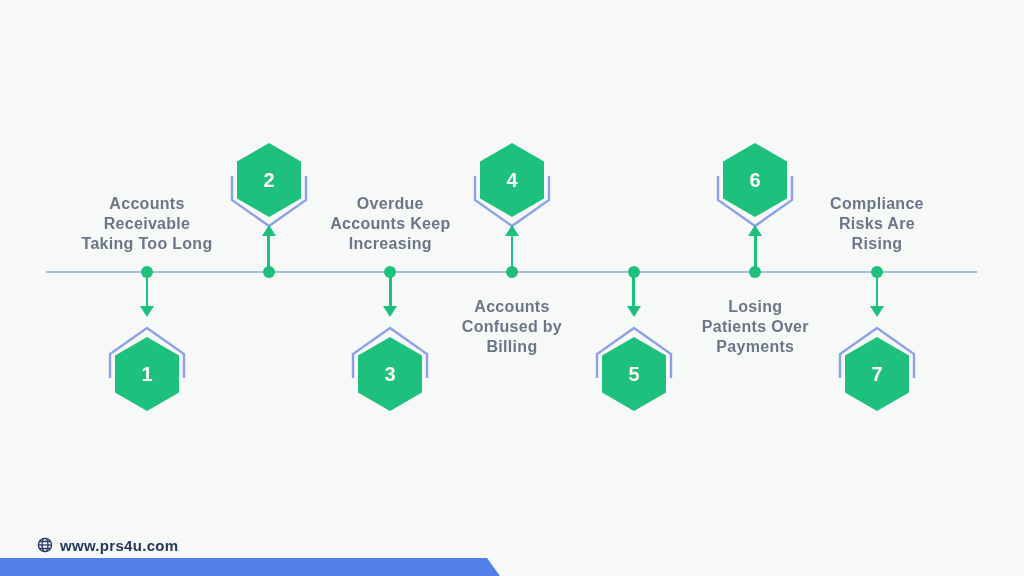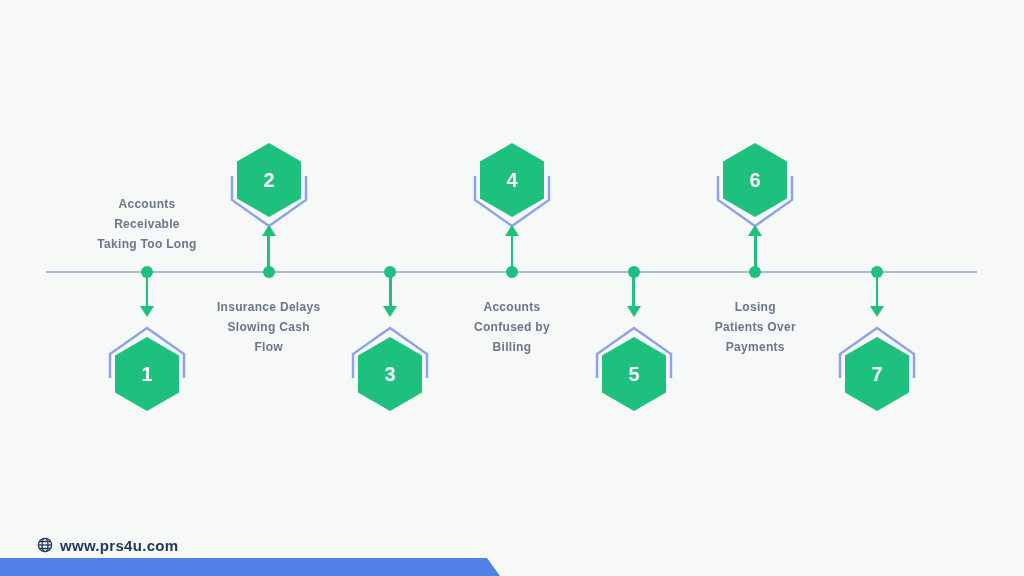--- a/index.html
+++ b/index.html
@@ -15,21 +15,21 @@
     position:absolute;left:46px;top:271px;width:931px;height:2px;
     background:var(--line-color,#a7bdd5);
   }
 
   
   .item{position:absolute;top:0;bottom:0;width:180px;left:calc(var(--cx) - 90px);}
 
   .label{
     position:absolute;left:0;right:0;text-align:center;
     white-space:pre-line;
-    font-size:12px;line-height:20px;font-weight:600;letter-spacing:.3px;
+    font-size:16px;line-height:20px;font-weight:600;letter-spacing:.3px;
     color:var(--label-color,#6c7689);
   }
   .item.hex-below .label{bottom:322px;}   
   .item.hex-above .label{top:297px;}      
 
   .hex{position:absolute;left:50%;margin-left:-46px;width:92px;height:104px;}
   .item.hex-above .hex{top:132px;}
   .item.hex-below .hex{top:318px;}
   .hexagon{fill:var(--accent-green,#1ec07e);}
   .chevron{fill:none;stroke:var(--chevron-blue,#8ba2ea);stroke-width:2.4;stroke-linejoin:miter;}
@@ -80,33 +80,33 @@
     <svg class="hex" viewBox="0 0 92 104">
       <polyline class="chevron" points="9,60 9,36 46,10 83,36 83,60"></polyline>
       <polygon class="hexagon" points="46,19 78,37.5 78,74.5 46,93 14,74.5 14,37.5"></polygon>
       <text class="num" x="46" y="56" dy=".35em" text-anchor="middle">1</text>
     </svg>
     <div class="arrow-shaft"></div>
     <div class="arrow-head"></div>
     <div class="dot"></div>
   </div>
       <div class="item hex-above" style="--cx: 268.65999999999997px;">
-    <div class="label">Insurance Delays
-Slowing Cash
-Flow</div>
     <svg class="hex" viewBox="0 0 92 104">
       <polyline class="chevron" points="9,44 9,68 46,94 83,68 83,44"></polyline>
       <polygon class="hexagon" points="46,11 78,29.5 78,66.5 46,85 14,66.5 14,29.5"></polygon>
       <text class="num" x="46" y="48" dy=".35em" text-anchor="middle">2</text>
     </svg>
     <div class="arrow-shaft"></div>
     <div class="arrow-head"></div>
     <div class="dot"></div>
   </div>
       <div class="item hex-below" style="--cx: 390.32px;">
+    <div class="label">Overdue
+Accounts Keep
+Increasing</div>
     <svg class="hex" viewBox="0 0 92 104">
       <polyline class="chevron" points="9,60 9,36 46,10 83,36 83,60"></polyline>
       <polygon class="hexagon" points="46,19 78,37.5 78,74.5 46,93 14,74.5 14,37.5"></polygon>
       <text class="num" x="46" y="56" dy=".35em" text-anchor="middle">3</text>
     </svg>
     <div class="arrow-shaft"></div>
     <div class="arrow-head"></div>
     <div class="dot"></div>
   </div>
       <div class="item hex-above" style="--cx: 511.98px;">
@@ -139,20 +139,23 @@
     <svg class="hex" viewBox="0 0 92 104">
       <polyline class="chevron" points="9,44 9,68 46,94 83,68 83,44"></polyline>
       <polygon class="hexagon" points="46,11 78,29.5 78,66.5 46,85 14,66.5 14,29.5"></polygon>
       <text class="num" x="46" y="48" dy=".35em" text-anchor="middle">6</text>
     </svg>
     <div class="arrow-shaft"></div>
     <div class="arrow-head"></div>
     <div class="dot"></div>
   </div>
       <div class="item hex-below" style="--cx: 876.96px;">
+    <div class="label">Compliance
+Risks Are
+Rising</div>
     <svg class="hex" viewBox="0 0 92 104">
       <polyline class="chevron" points="9,60 9,36 46,10 83,36 83,60"></polyline>
       <polygon class="hexagon" points="46,19 78,37.5 78,74.5 46,93 14,74.5 14,37.5"></polygon>
       <text class="num" x="46" y="56" dy=".35em" text-anchor="middle">7</text>
     </svg>
     <div class="arrow-shaft"></div>
     <div class="arrow-head"></div>
     <div class="dot"></div>
   </div>
     </div>

